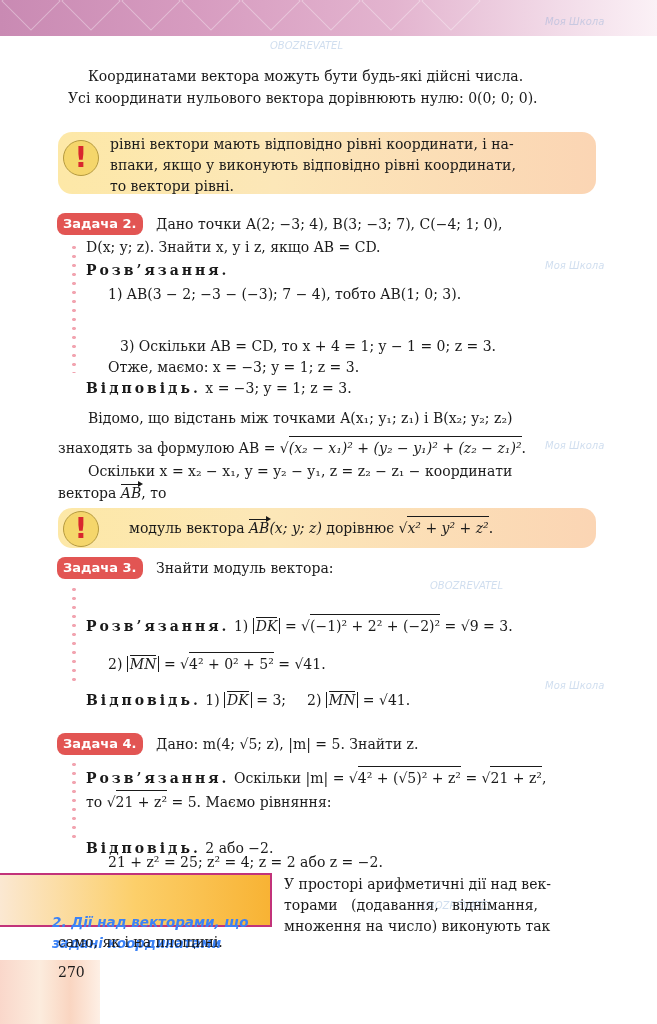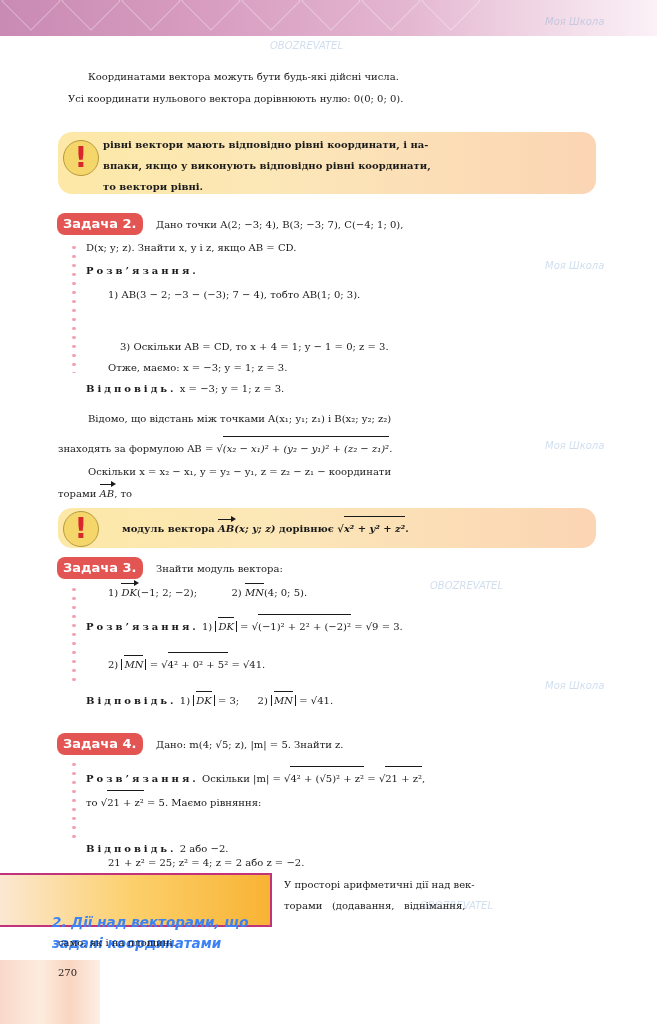--- a/index.html
+++ b/index.html
@@ -12,22 +12,22 @@
   .banner {
     position:absolute; left:0; top:0; width:657px; height:36px;
     background: linear-gradient(90deg, #c98ab3 0%, #d79cc0 30%, #e3b4cf 60%, #f2dbe8 85%, #fbf1f6 100%);
     overflow:hidden;
   }
   .banner .diamond {
     position:absolute; top:-20px; width:40px; height:40px;
     transform:rotate(45deg); border:1px solid rgba(255,255,255,0.35);
   }
   .page { position:absolute; left:0; top:0; width:657px; height:1024px; }
-  .p { position:absolute; font-size:10px; line-height:21px; white-space:nowrap; }
-  .bold { font-weight:bold; }
+  .p { position:absolute; font-size:14px; line-height:21px; white-space:nowrap; }
+  .bold { font-weight:normal;margin-left:7px; }
   .it { font-style:italic; }
   .sp { letter-spacing:3px; font-weight:bold; }
   .vec { position:relative; display:inline-block; font-style:italic; }
   .vec::before {
     content:""; position:absolute; left:0; right:0; top:1px; border-top:1.2px solid #1a1a1a;
   }
   .vec::after {
     content:""; position:absolute; right:-2px; top:-2px;
     border-left:5px solid #1a1a1a; border-top:3px solid transparent; border-bottom:3px solid transparent;
   }
@@ -121,43 +121,36 @@
     <span>x = −3; y = 1; z = 3.</span>
   </div>
 
   <div class="p" style="left:88px;top:408px">Відомо, що відстань між точками A(x₁; y₁; z₁) і B(x₂; y₂; z₂)</div>
   <div class="p" style="left:58px;top:436px">
     <span>знаходять за формулою AB =</span>
     <span>√</span><span class="sqrt it">(x₂ − x₁)² + (y₂ − y₁)² + (z₂ − z₁)²</span><span>.</span>
   </div>
   <div class="p" style="left:88px;top:461px">Оскільки x = x₂ − x₁, y = y₂ − y₁, z = z₂ − z₁ − координати</div>
   <div class="p" style="left:58px;top:483px">
-    <span>торами</span>
+    <span>вектора</span>
     <span class="vec">AB</span><span>, то</span>
   </div>
 
   <div class="callout" style="left:58px;top:508px;width:538px;height:40px"></div>
   <div class="excl" style="left:63px;top:511px">!</div>
   <div class="p bold" style="left:122px;top:516px">
     <span>модуль вектора</span>
     <span class="vec">AB</span><span class="it">(x; y; z)</span>
     <span>дорівнює</span>
     <span>√</span><span class="sqrt it">x² + y² + z²</span><span>.</span>
   </div>
 
   <div class="badge" style="left:57px;top:557px">Задача 3.</div>
   <div class="dots" style="left:72px;top:585px;height:100px"></div>
   <div class="p" style="left:156px;top:558px">Знайти модуль вектора:</div>
-  <div class="p" style="left:108px;top:582px">
-    <span>1)</span>
-    <span class="vec">DK</span><span>(−1; 2; −2);</span>
-    <span style="display:inline-block;width:28px"></span>
-    <span>2)</span>
-    <span class="bar">MN</span><span>(4; 0; 5).</span>
-  </div>
   <div class="p" style="left:86px;top:614px">
     <span class="sp">Розв’язання.</span>
     <span>1)</span>
     <span class="abs"><span class="bar">DK</span></span>
     <span>=</span>
     <span>√</span><span class="sqrt">(−1)² + 2² + (−2)²</span>
     <span>= √9 = 3.</span>
   </div>
   <div class="p" style="left:108px;top:652px">
     <span>2)</span>
@@ -195,17 +188,18 @@
   <div class="p" style="left:108px;top:852px">21 + z² = 25;  z² = 4;  z = 2 або z = −2.</div>
   <div class="p" style="left:86px;top:838px">
     <span class="sp">Відповідь.</span>
     <span>2 або −2.</span>
   </div>
 
   <div class="section-box"></div>
   <div class="section-title">2. Дії над векторами, що задані координатами</div>
   <div class="p" style="left:284px;top:874px">У просторі арифметичні дії над век-</div>
   <div class="p" style="left:284px;top:895px;white-space:pre">торами   (додавання,   віднімання,</div>
+  <div class="p" style="left:284px;top:916px">множення на число) виконують так</div>
   <div class="p" style="left:58px;top:932px">само, як і на площині.</div>
 
   <div class="footer-deco"></div>
   <div class="p" style="left:58px;top:962px">270</div>
 </div>
 
 </body></html>

